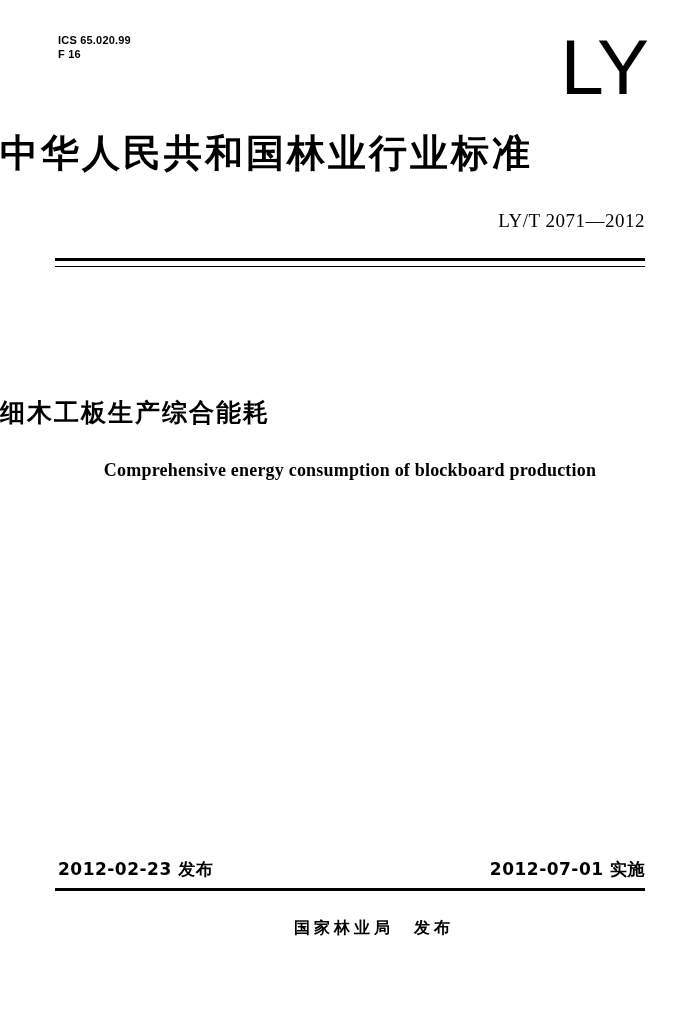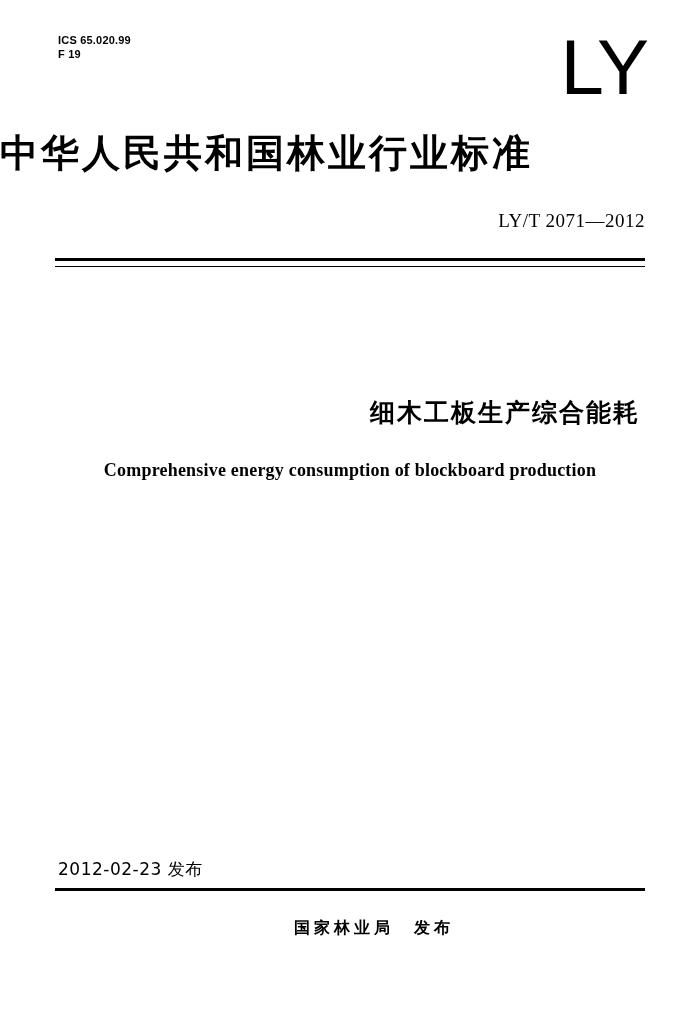--- a/index.html
+++ b/index.html
@@ -82,21 +82,21 @@
   }
   .rule-top { top: 258px; height: 3px; }
   .rule-bottom-thin { top: 266px; height: 1px; }
 
   
   .doc-title-cn {
     position: absolute;
     left: 0;
     top: 396px;
     width: 640px;
-    text-align: right;
+    text-align: left;
     font-family: Liberation Mono, monospace;
     font-weight: bold;
     font-size: 25px;
     letter-spacing: 2px;
   }
   .doc-title-en {
     position: absolute;
     left: 0;
     top: 460px;
     width: 700px;
@@ -106,21 +106,21 @@
     font-size: 18px;
     letter-spacing: 0.2px;
   }
 
   
   .issue-date {
     position: absolute;
     left: 58px;
     top: 858px;
     font-family: "DejaVu Sans", sans-serif;
-    font-weight: normal;
+    font-weight: bold;
     font-size: 17px;
     letter-spacing: 0.5px;
   }
   .effective-date {
     position: absolute;
     right: 55px;
     top: 858px;
     font-family: "DejaVu Sans", sans-serif;
     font-weight: bold;
     font-size: 17px;
@@ -149,34 +149,35 @@
     margin-left: 24px;
   }
 </style>
 </head>
 <body>
 
 <div class="page">
 
   <div class="meta-block">
     <div class="meta-line">ICS 65.020.99</div>
-    <div class="meta-line">F 19</div>
+    <div class="meta-line">F 16</div>
   </div>
 
   <div class="ly-mark">LY</div>
 
   <div class="org-title">中华人民共和国林业行业标准</div>
 
   <div class="std-no">LY/T 2071—2012</div>
 
   <div class="rule rule-top"></div>
   <div class="rule rule-bottom-thin"></div>
 
   <div class="doc-title-cn">细木工板生产综合能耗</div>
   <div class="doc-title-en">Comprehensive energy consumption of blockboard production</div>
 
   <div class="issue-date">2012-02-23 发布</div>
+  <div class="effective-date">2012-07-01 实施</div>
 
   <div class="rule-footer"></div>
 
   <div class="publisher">国家林业局　发布</div>
 
 </div>
 
 </body></html>

